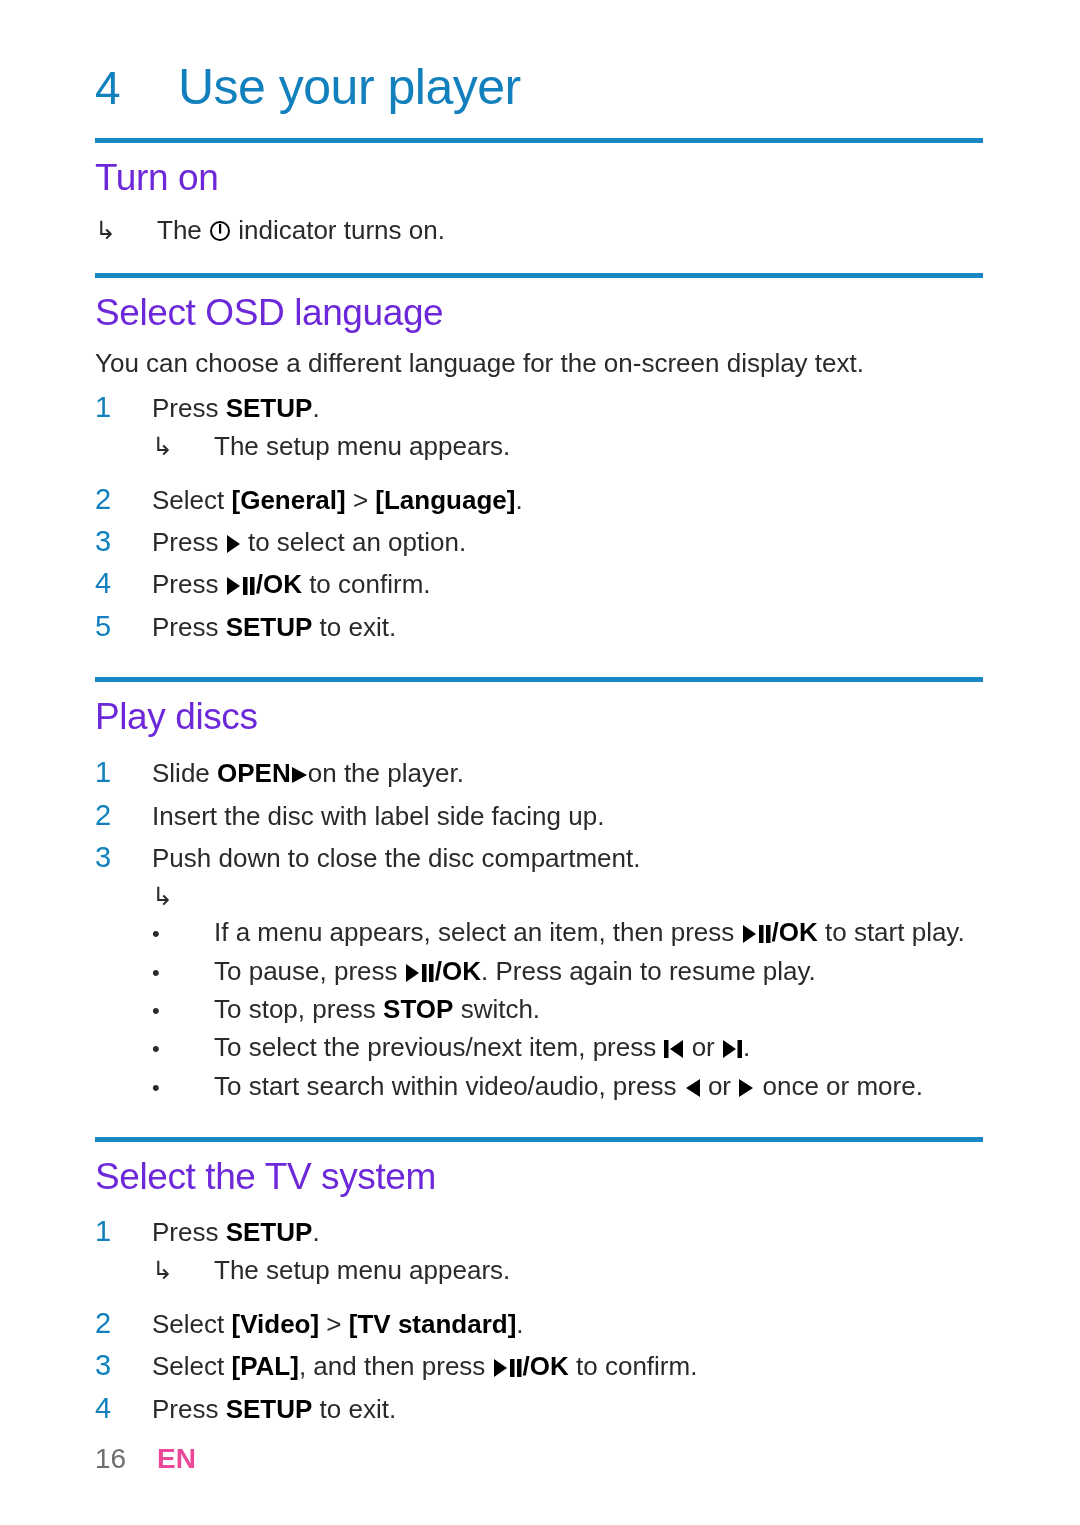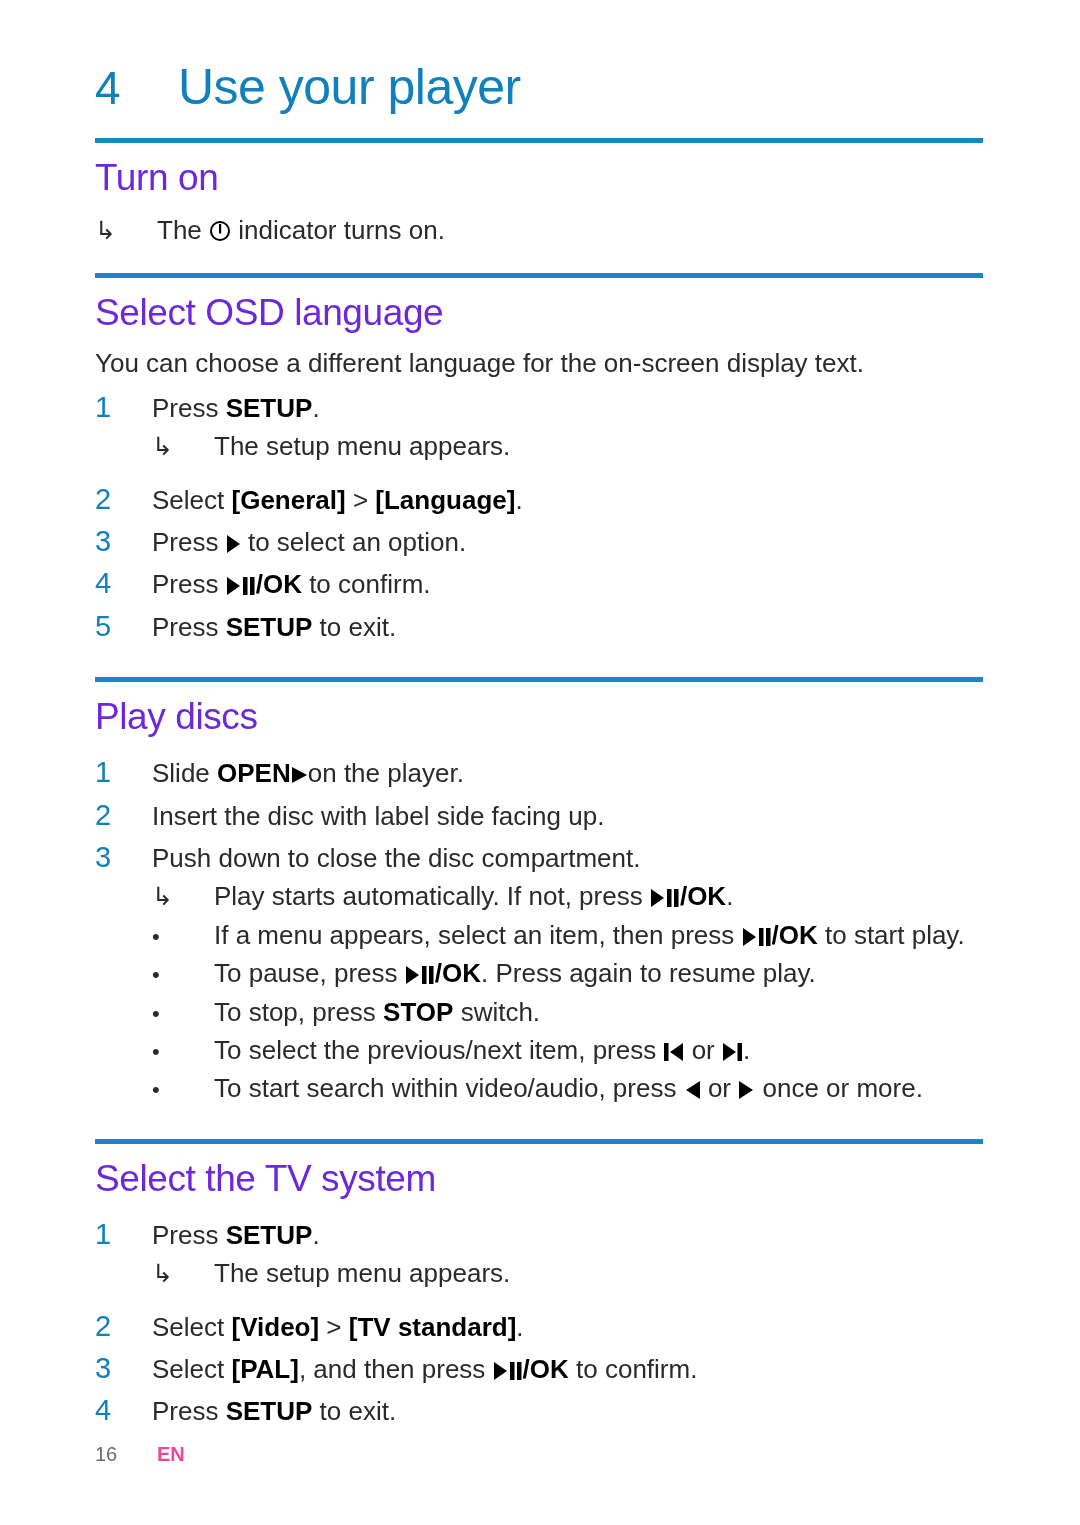--- a/index.html
+++ b/index.html
@@ -141,21 +141,21 @@
   }
   svg.glyph { vertical-align: -2px; }
 
   
   .footer {
     position: absolute;
     left: 95px;
     top: 1443px;
     display: flex;
     align-items: baseline;
-    font-size: 20px;
+    font-size: 28px;
   }
   .footer-page {
     color: #6d6e71;
     width: 62px;
     flex: 0 0 62px;
     font-weight: 400;
   }
   .footer-lang {
     color: #ec4899;
     font-weight: bold;
@@ -252,25 +252,20 @@
       <span class="step-text">Insert the disc with label side facing up.</span>
     </div>
 
     <div class="step">
       <span class="step-num">3</span>
       <span class="step-text">Push down to close the disc compartment.</span>
     </div>
 
     <div class="result indent2">
       <span class="result-arrow">↳</span>
-      <span class="result-text"><span>Play starts automatically. If not, press </span><span class="sym"><svg class="glyph" width="30" height="20" viewBox="0 0 30 20">
-              <polygon points="1,1 14,10 1,19" fill="#000"></polygon>
-              <rect x="17" y="1" width="4.5" height="18" fill="#000"></rect>
-              <rect x="24" y="1" width="4.5" height="18" fill="#000"></rect>
-            </svg></span><b>/OK</b><span>.</span></span>
     </div>
 
     <div class="bullet">
       <span class="bullet-dot">•</span>
       <span class="bullet-text"><span>If a menu appears, select an item, then press </span><span class="sym"><svg class="glyph" width="30" height="20" viewBox="0 0 30 20">
               <polygon points="1,1 14,10 1,19" fill="#000"></polygon>
               <rect x="17" y="1" width="4.5" height="18" fill="#000"></rect>
               <rect x="24" y="1" width="4.5" height="18" fill="#000"></rect>
             </svg></span><b>/OK</b><span> to start play.</span></span>
     </div>

